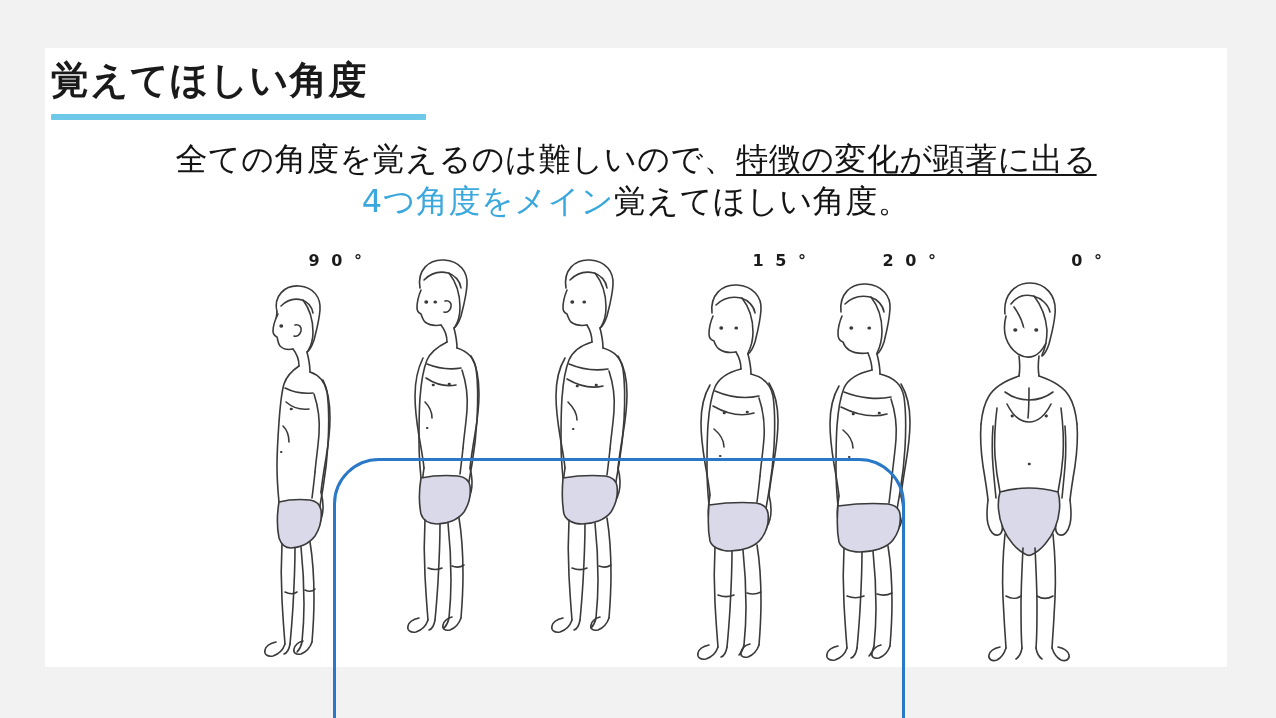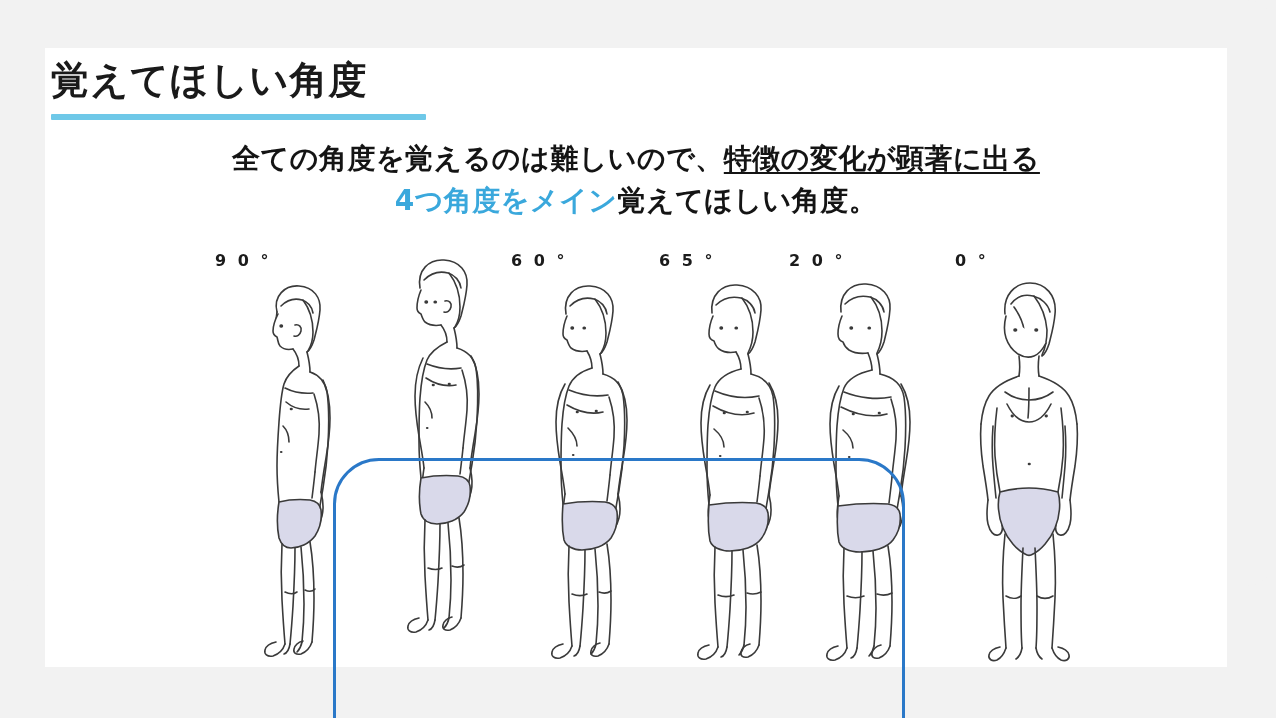--- a/index.html
+++ b/index.html
@@ -56,22 +56,22 @@
 
   
   #subtitle {
     position: absolute;
     left: 0;
     top: 90px;
     width: 1182px;
     text-align: center;
   }
   .sub-line {
-    font-size: 28px;
-    font-weight: bold;
+    font-size: 32px;
+    font-weight: normal;
     color: #141414;
     line-height: 42px;
     letter-spacing: 0.5px;
     white-space: nowrap;
   }
   .sub-underline {
     text-decoration: underline;
     text-underline-offset: 4px;
     text-decoration-thickness: 2px;
   }
@@ -86,21 +86,21 @@
     top: 200px;
     width: 1182px;
     height: 420px;
   }
 
   .figure-cell {
     position: absolute;
     top: 0;
     width: 150px;
     height: 420px;
-    text-align: left;
+    text-align: right;
   }
   .angle-label {
     font-size: 16px;
     font-weight: bold;
     color: #1b1b1b;
     letter-spacing: 3px;
     height: 26px;
     line-height: 26px;
   }
   .figure-art {
@@ -244,21 +244,20 @@
               <path d="M65 370 C63 376 59 380 53 382 C47 383 44 380 45 376 C46 372 51 369 56 368"></path>
               <path d="M72 370 C71 376 69 379 66 380"></path>
               <path d="M98 368 C96 374 92 378 87 380 C82 381 79 379 80 375 C81 371 85 368 89 367"></path>
               <path d="M86 368 C85 373 83 376 81 378"></path>
             </g>
           </svg>
         </div>
       </div>
 
       <div class="figure-cell" style="left:466px;">
-        <div class="angle-label">6 0 °</div>
         <div class="figure-art">
           <svg viewBox="0 0 150 390" xmlns="http://www.w3.org/2000/svg">
             <g fill="none" stroke="#3a3a3a" stroke-width="1.6" stroke-linecap="round" stroke-linejoin="round">
               <path d="M55 38 C52 20 64 9 79 10 C95 11 103 22 102 35 C101 48 98 58 96 66 C94 72 92 76 89 78" fill="#ffffff"></path>
               <path d="M59 30 C66 23 75 21 83 23 C90 25 95 31 96 38"></path>
               <path d="M84 23 C91 32 95 45 95 57 C95 65 93 72 90 77"></path>
               <path d="M56 40 C53 47 52 53 52 58 C52 61 54 63 56 64 C57 67 58 70 60 72 C64 75 70 76 76 75" fill="#ffffff"></path>
               <path d="M61 52 l0.5 0" stroke-width="3.4"></path>
               <path d="M73 52 l0.5 0" stroke-width="3.2"></path>
               <path d="M76 75 C79 80 81 86 81 92"></path>
@@ -287,21 +286,21 @@
               <path d="M61 370 C59 376 55 380 49 382 C43 383 40 380 41 376 C42 372 47 369 52 368"></path>
               <path d="M69 370 C68 376 66 379 63 380"></path>
               <path d="M98 368 C96 374 92 378 87 380 C82 381 79 379 80 375 C81 371 85 368 89 367"></path>
               <path d="M85 368 C84 373 82 376 80 378"></path>
             </g>
           </svg>
         </div>
       </div>
 
       <div class="figure-cell" style="left:614px;">
-        <div class="angle-label">6 5 °</div>
+        <div class="angle-label">1 5 °</div>
         <div class="figure-art">
           <svg viewBox="0 0 150 390" xmlns="http://www.w3.org/2000/svg">
             <g fill="none" stroke="#3a3a3a" stroke-width="1.6" stroke-linecap="round" stroke-linejoin="round">
               <path d="M53 37 C51 19 63 8 78 9 C94 10 103 21 102 34 C101 47 98 58 96 66 C94 72 92 76 89 78" fill="#ffffff"></path>
               <path d="M57 29 C64 22 73 20 82 22 C89 24 95 30 96 37"></path>
               <path d="M83 22 C90 31 94 44 94 56 C94 64 92 71 89 77"></path>
               <path d="M54 40 C51 47 50 53 50 58 C50 62 52 64 55 65 C56 68 57 71 60 73 C64 76 71 77 77 76" fill="#ffffff"></path>
               <path d="M62 52 l0.5 0" stroke-width="3.4"></path>
               <path d="M77 52 l0.5 0" stroke-width="3.2"></path>
               <path d="M77 76 C80 81 82 87 82 93"></path>

